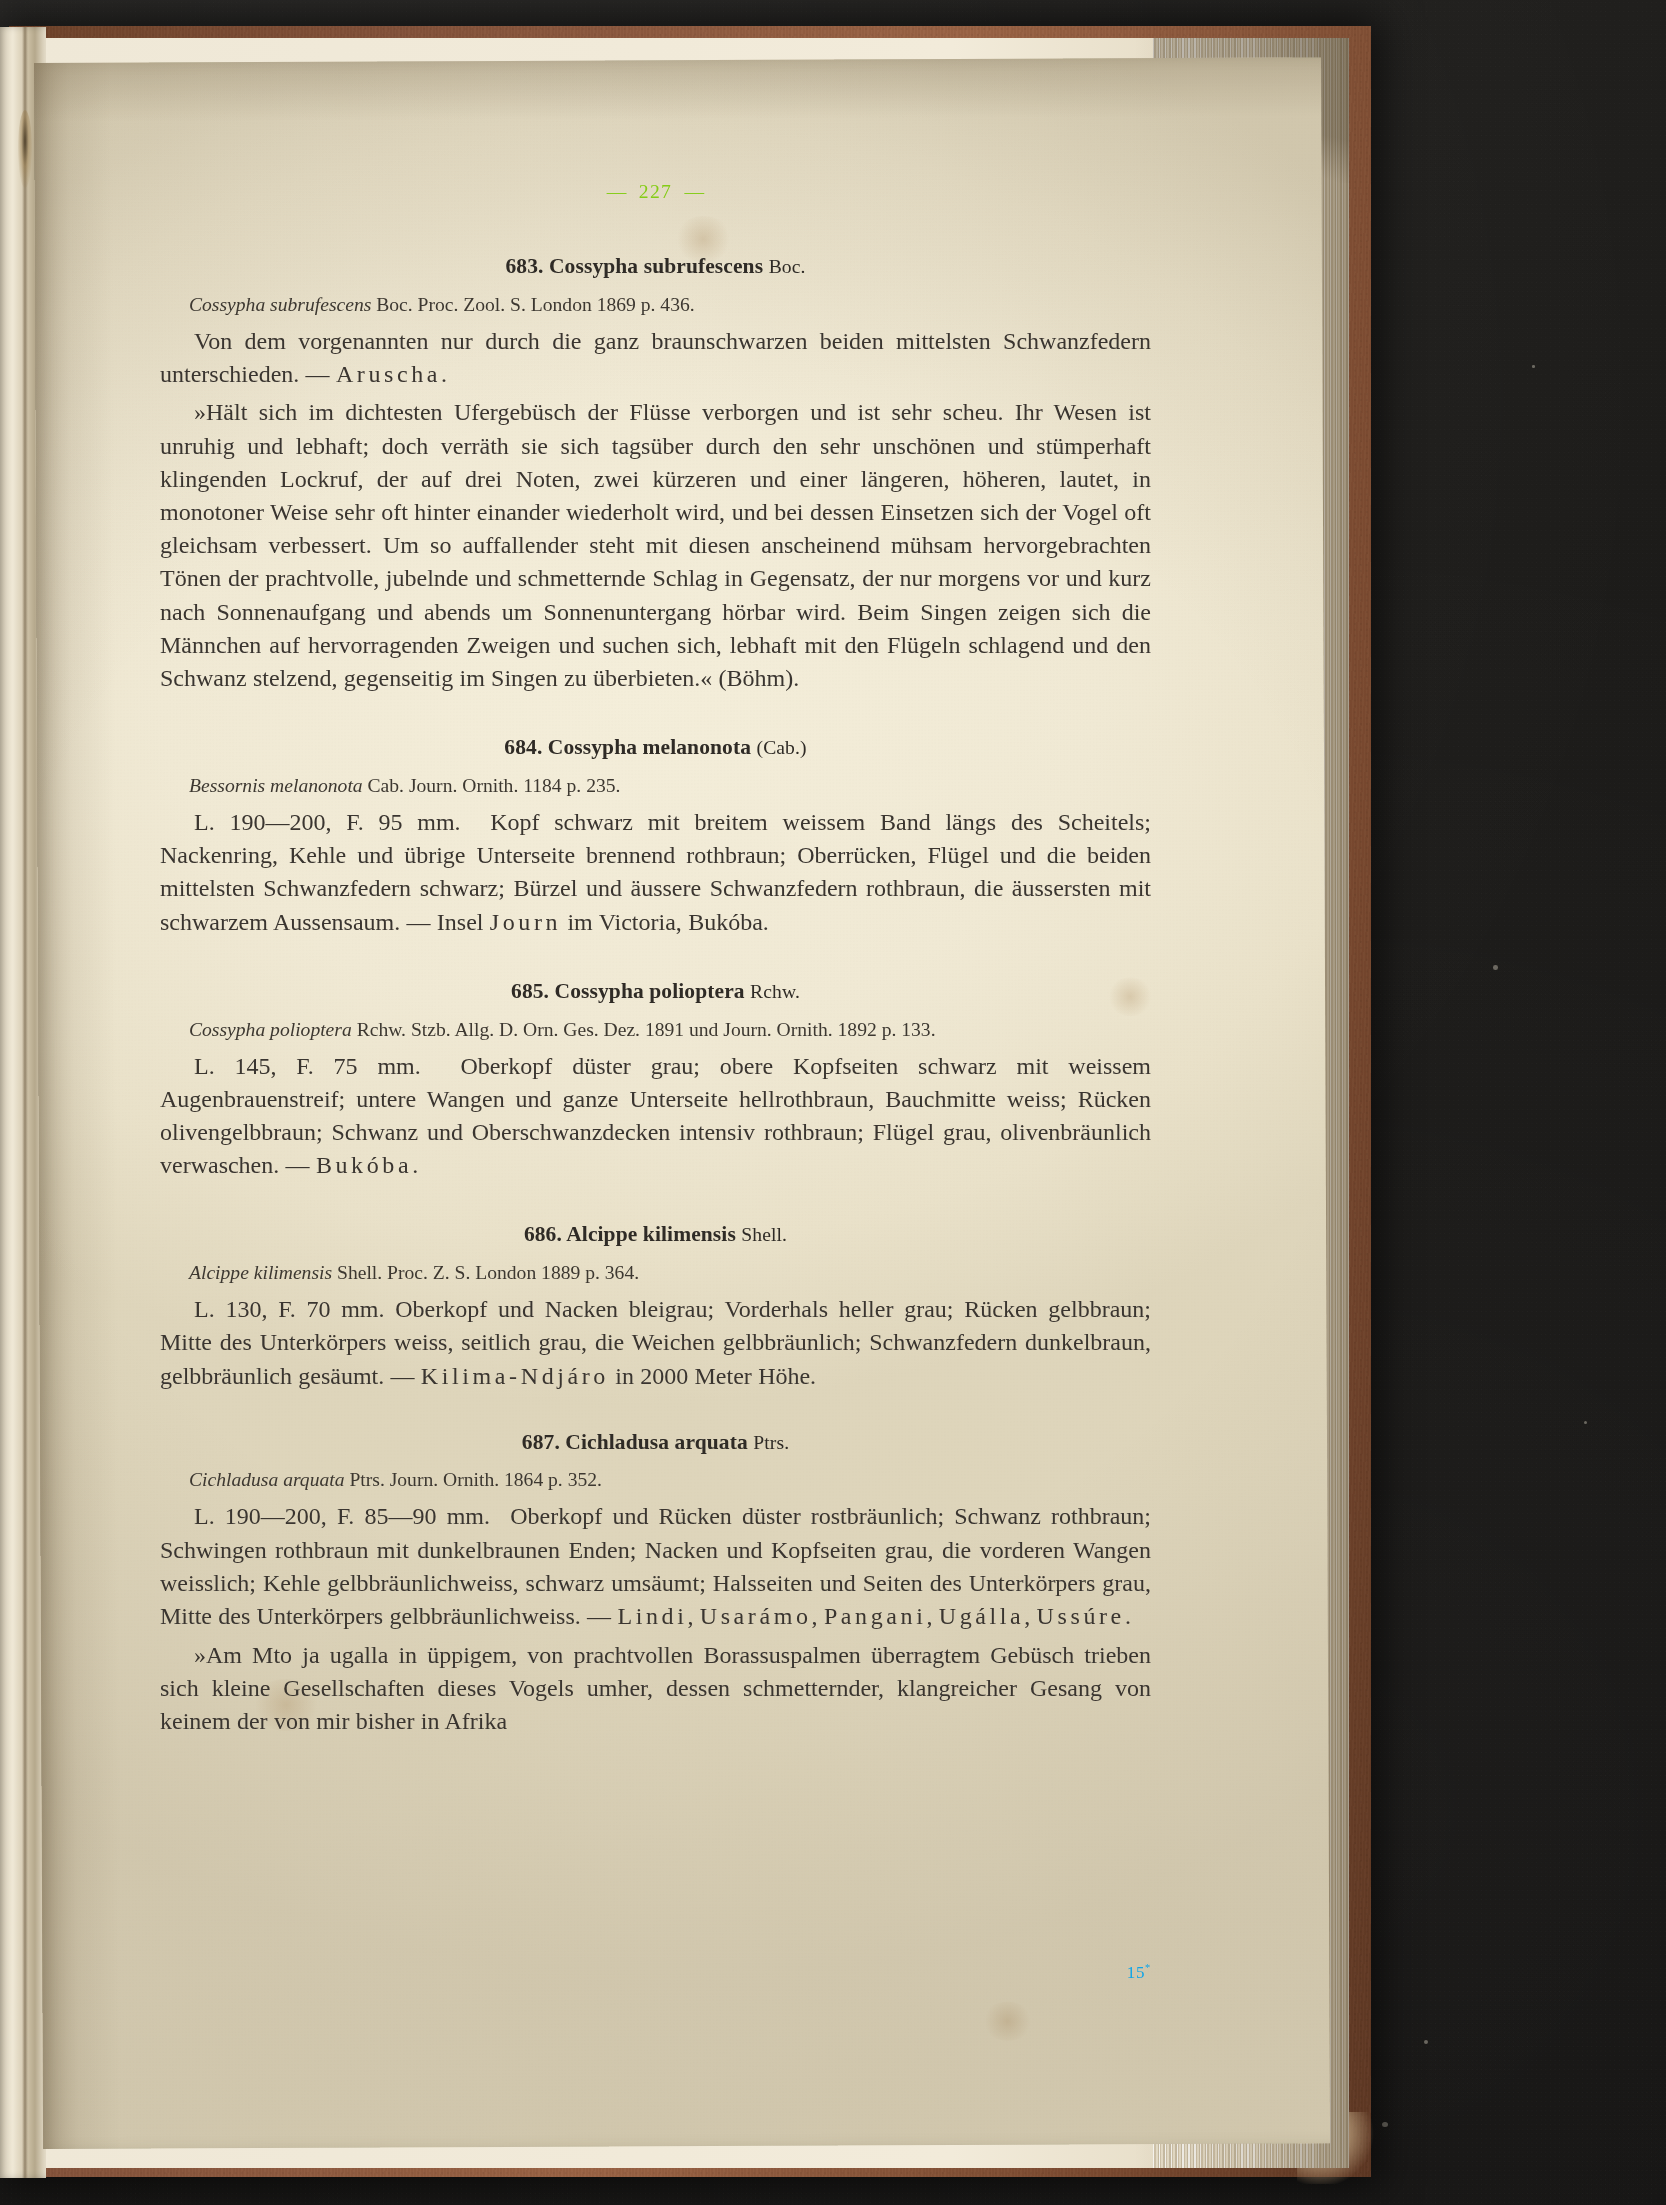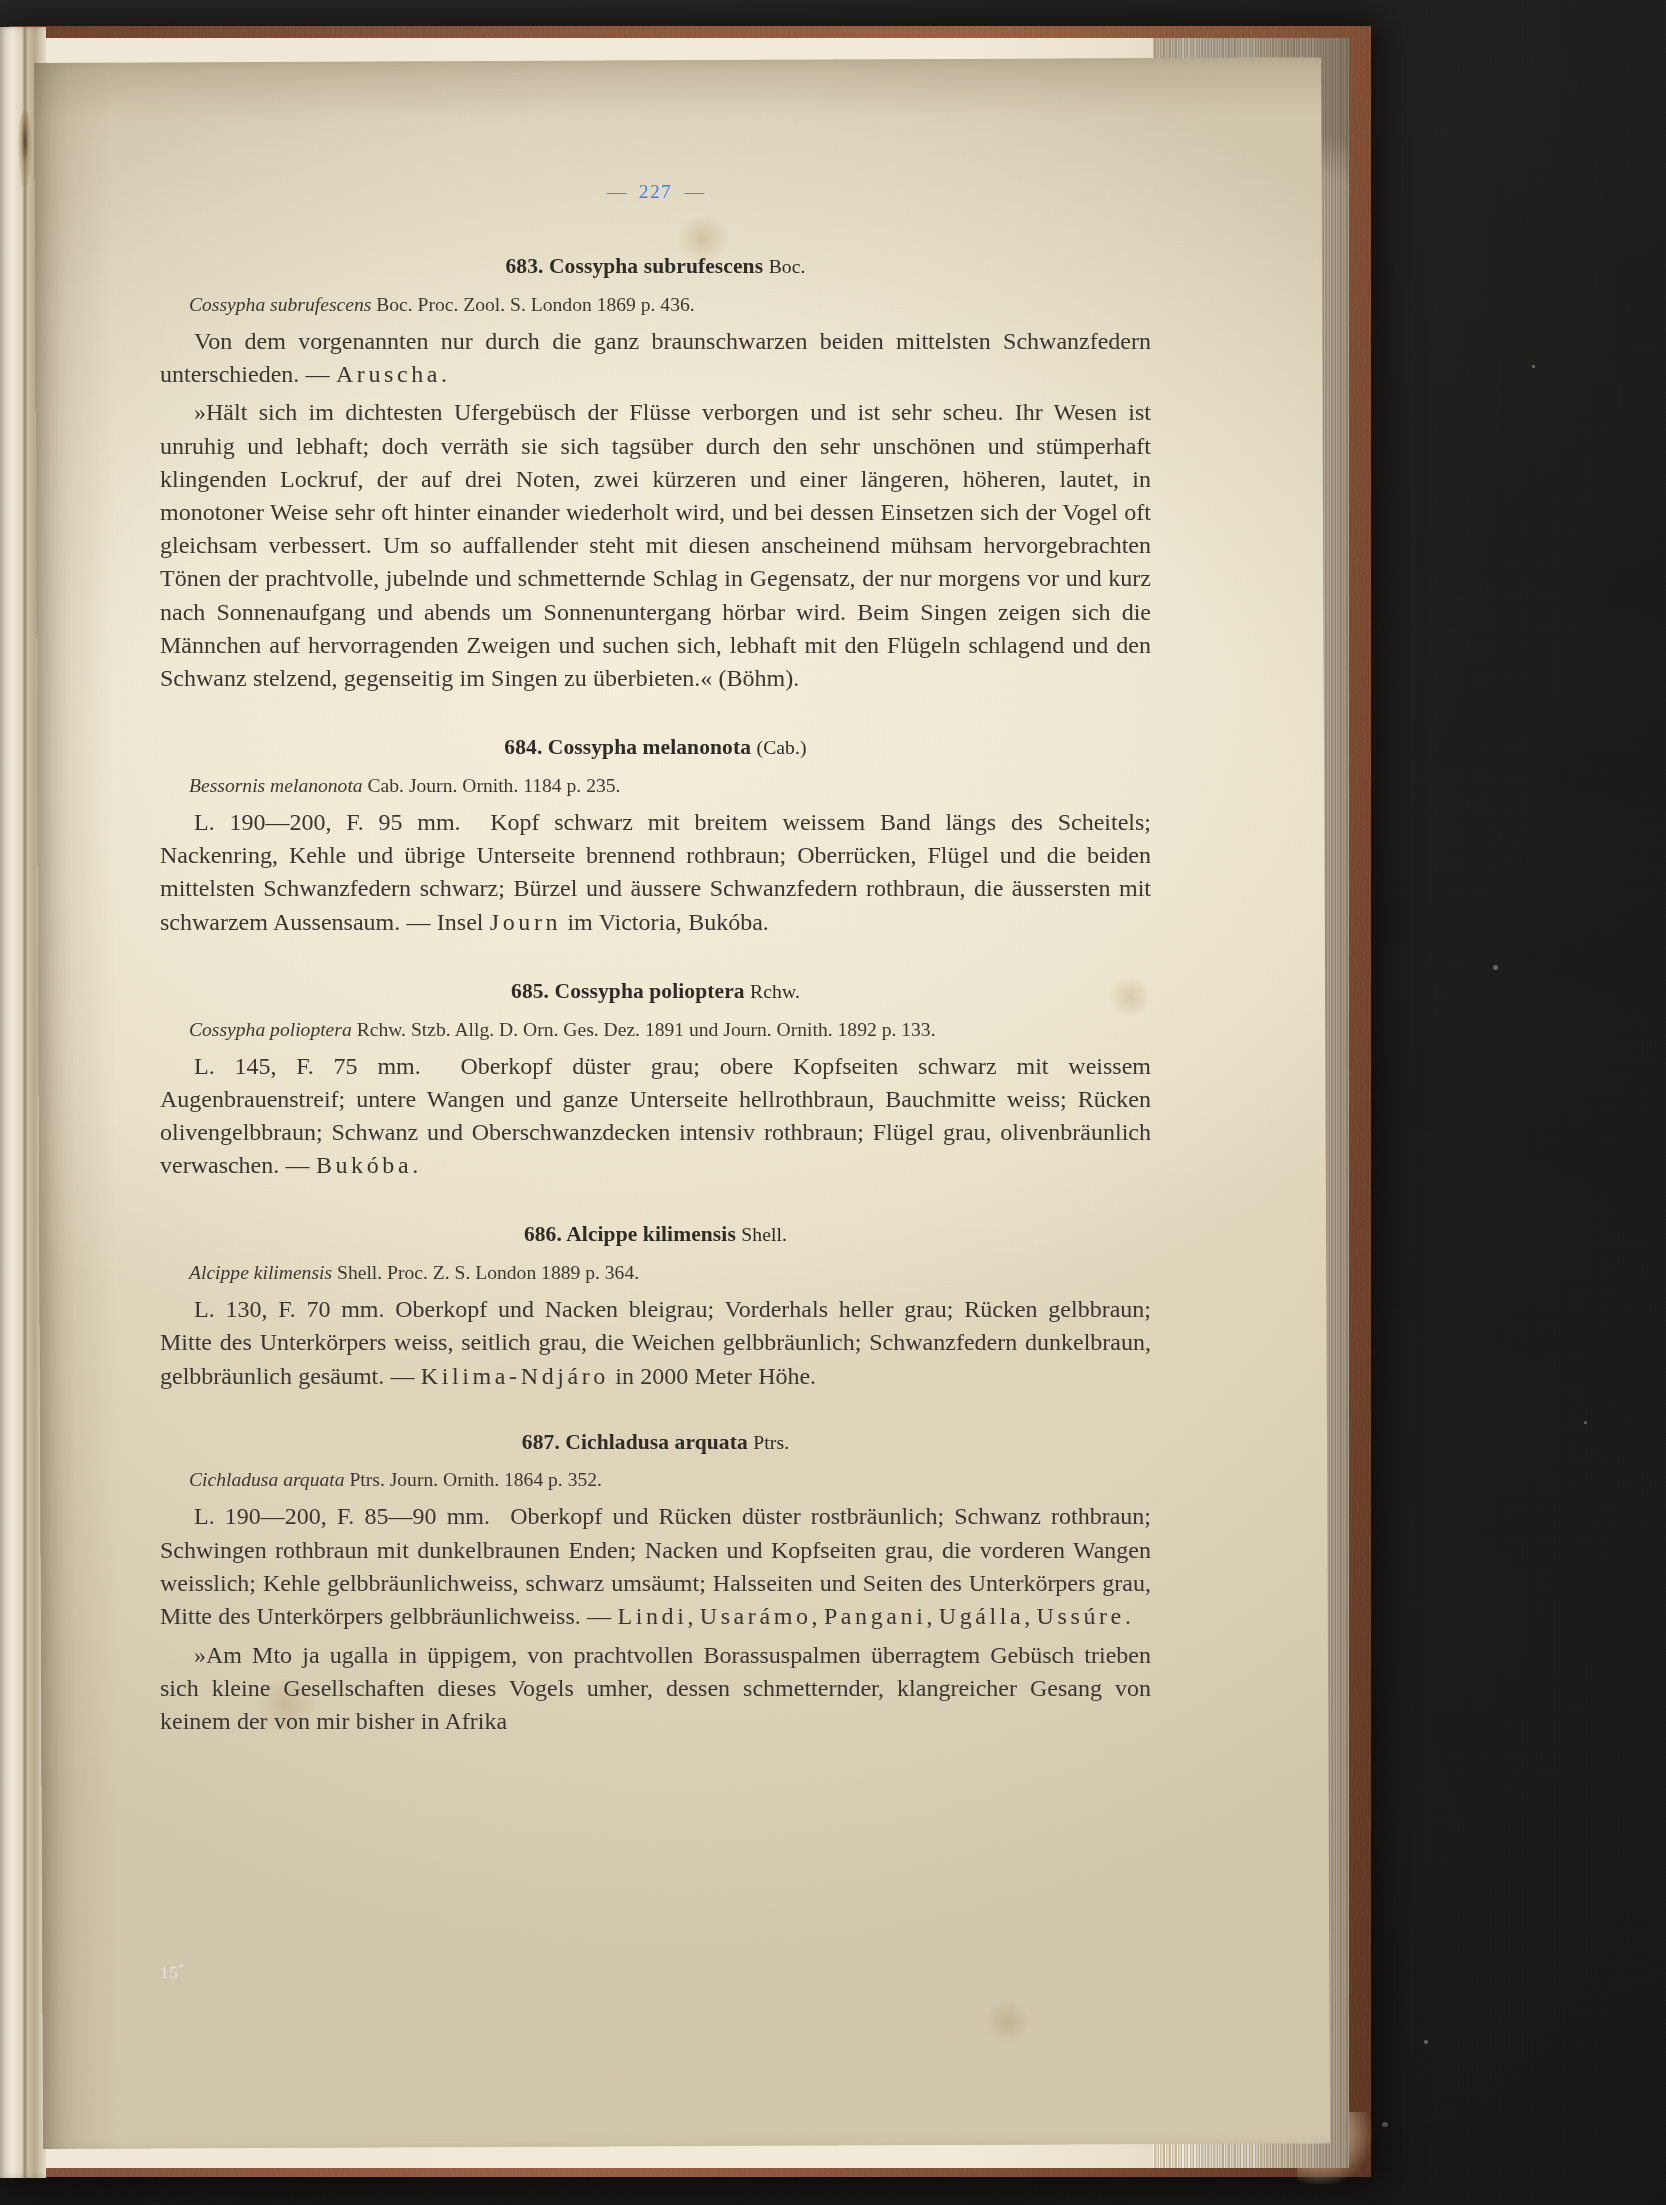--- a/index.html
+++ b/index.html
@@ -122,21 +122,21 @@
   }
 
   
   #typeblock{
     position:absolute;left:160px;top:181px;width:991px;
     color:#3a3630;
     -webkit-font-smoothing:antialiased;
   }
   .folio{
     text-align:center;font-size:19.6px;letter-spacing:1.3px;
-    margin:0 0 51px 0;color:#3b82f6;
+    margin:0 0 51px 0;color:#84cc16;
   }
   .folio .dash{letter-spacing:0;}
   h2.entry{
     margin:0 0 11.7px 0;text-align:center;font-weight:bold;
     font-size:21.5px;letter-spacing:0.1px;color:#2f2b26;
   }
   h2.entry .num{font-weight:bold;}
   h2.entry .auth{font-weight:normal;font-size:19.6px;}
   p.cite{
     margin:0 0 6.5px 0;font-size:19.6px;line-height:1.40;
@@ -148,21 +148,21 @@
     text-align:justify;text-indent:34px;color:#3a3530;
     word-spacing:0.3px;
   }
   .sp{letter-spacing:3.6px;}
   .entry-block{margin-bottom:37px;}
   .entry-block:last-child{margin-bottom:0;margin-top:24px;}
   .gap-before{margin-top:40px;}
 
   .signature{
     position:absolute;left:160px;top:1962px;width:991px;
-    font-size:17px;color:#e5e5e5;letter-spacing:0.7px;
+    text-align:right;font-size:17px;color:#0ea5e9;letter-spacing:0.7px;
   }
   .signature sup{font-size:10.4px;}
 
   
   #page .softscan{
     position:absolute;inset:0;pointer-events:none;
     background:radial-gradient(ellipse 1108px 978px at 50% 45%, rgba(0,0,0,0) 60%, rgba(90,72,48,.10) 100%);
   }
 </style>
 </head>

